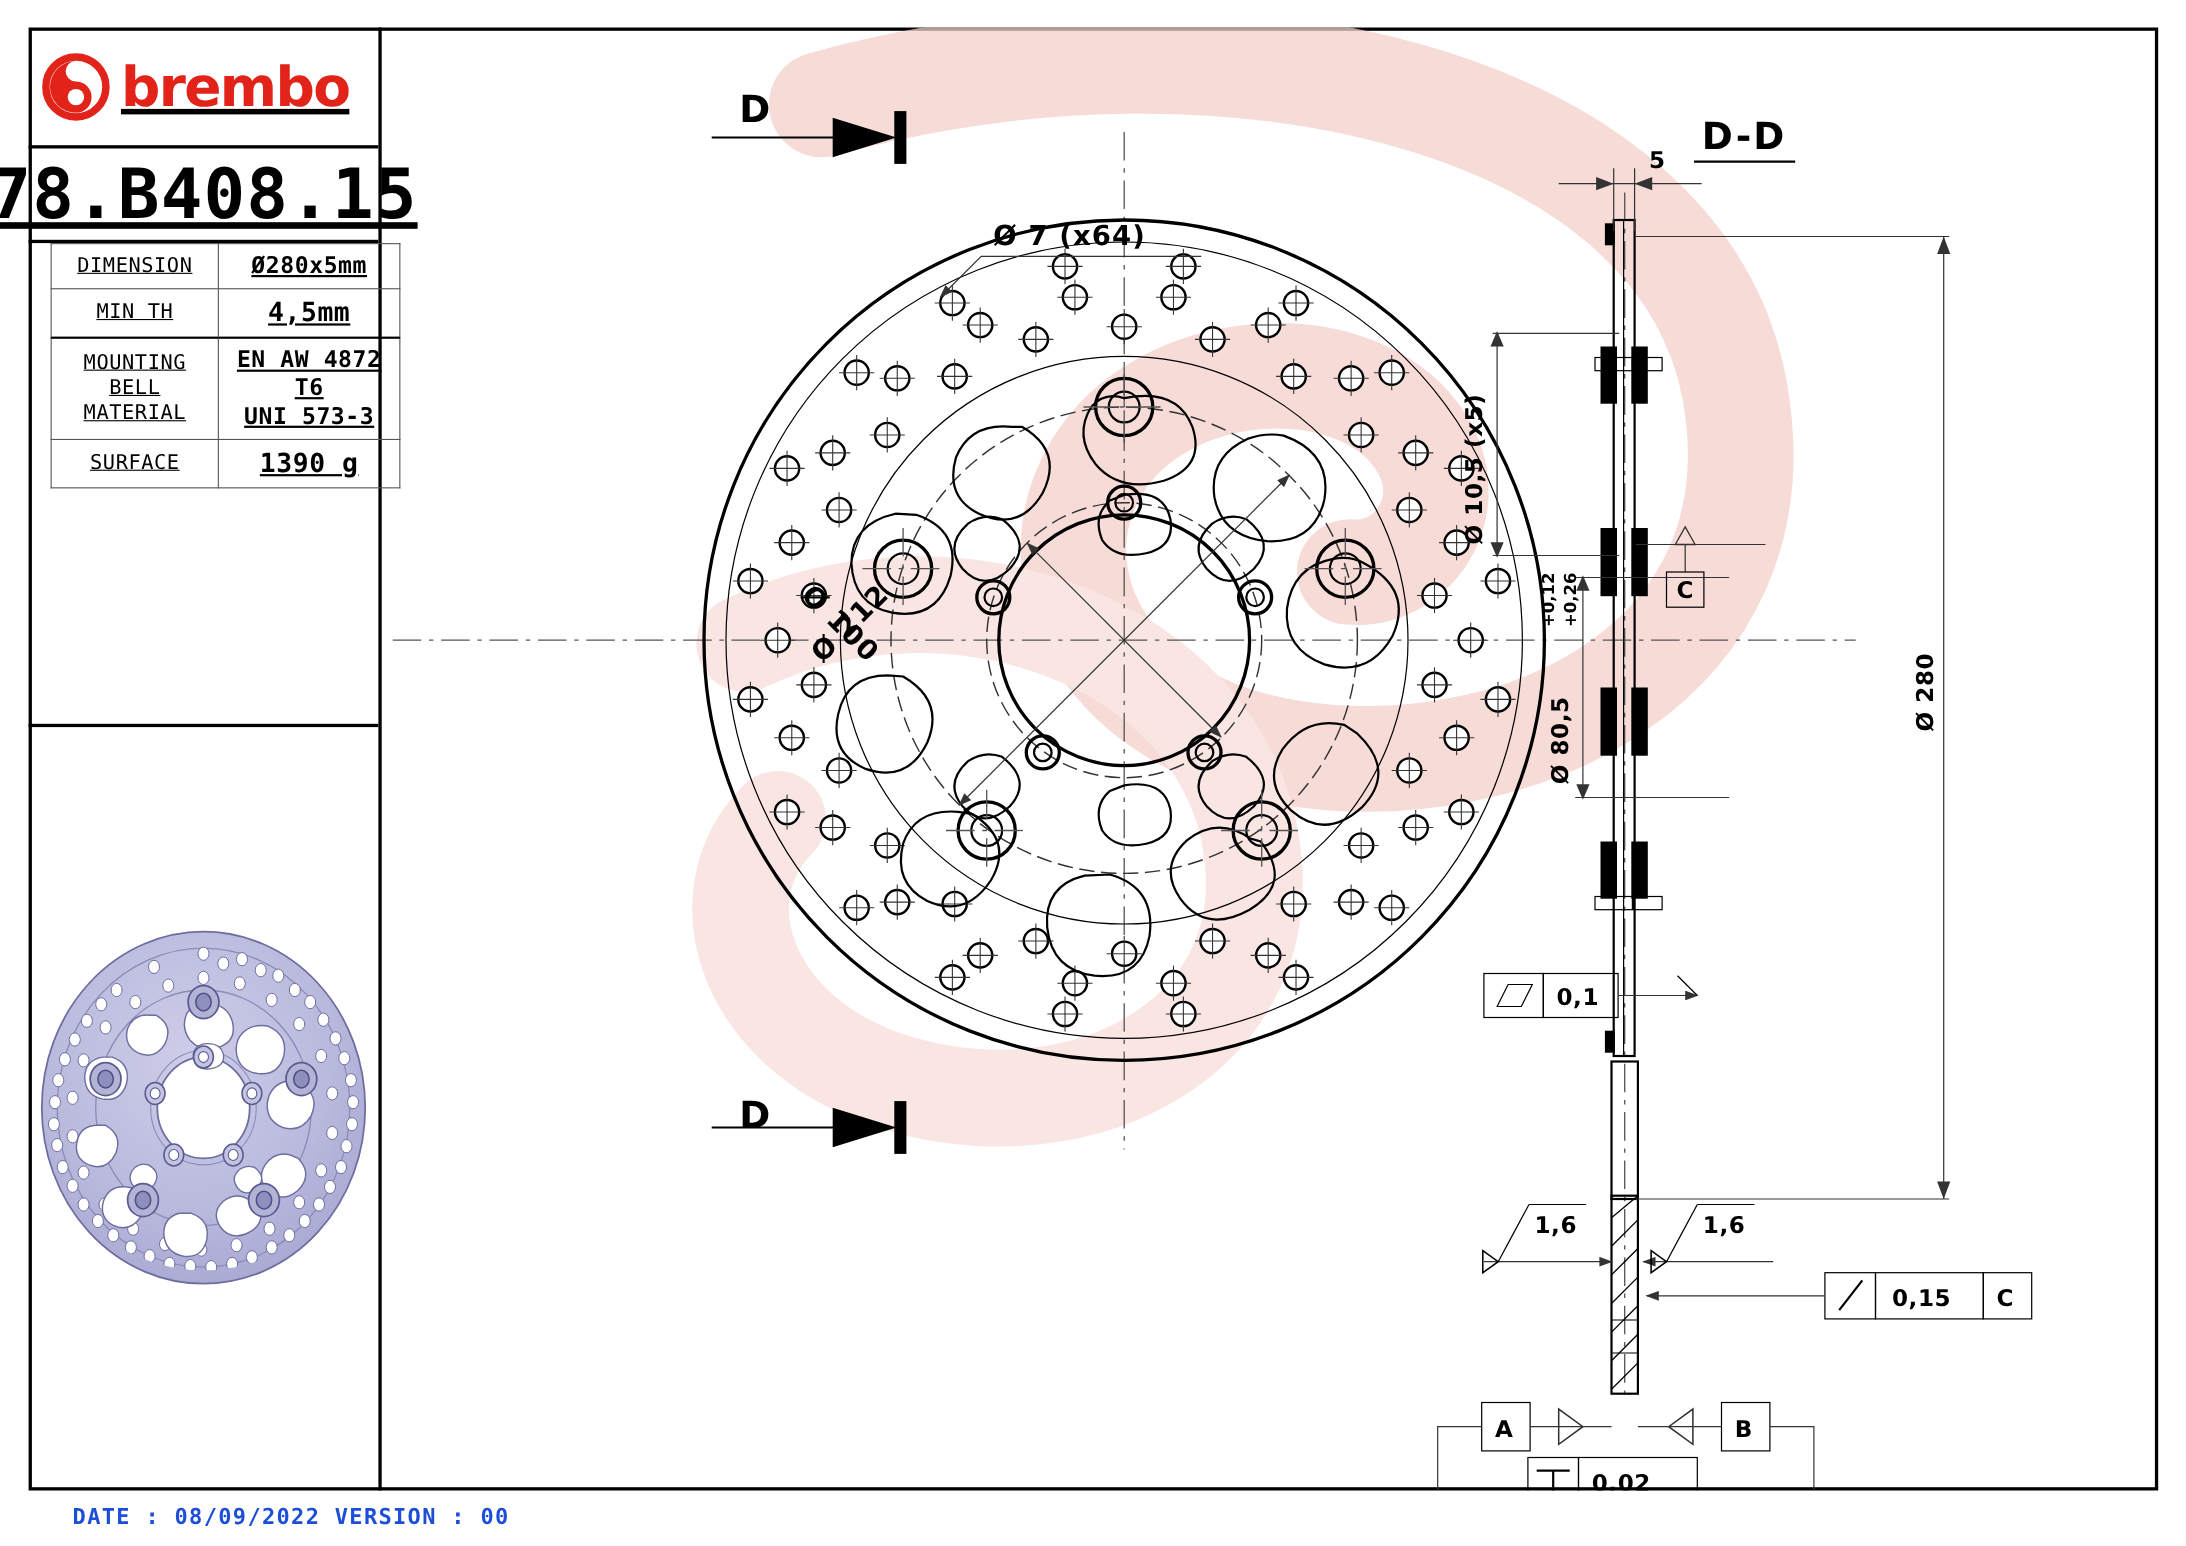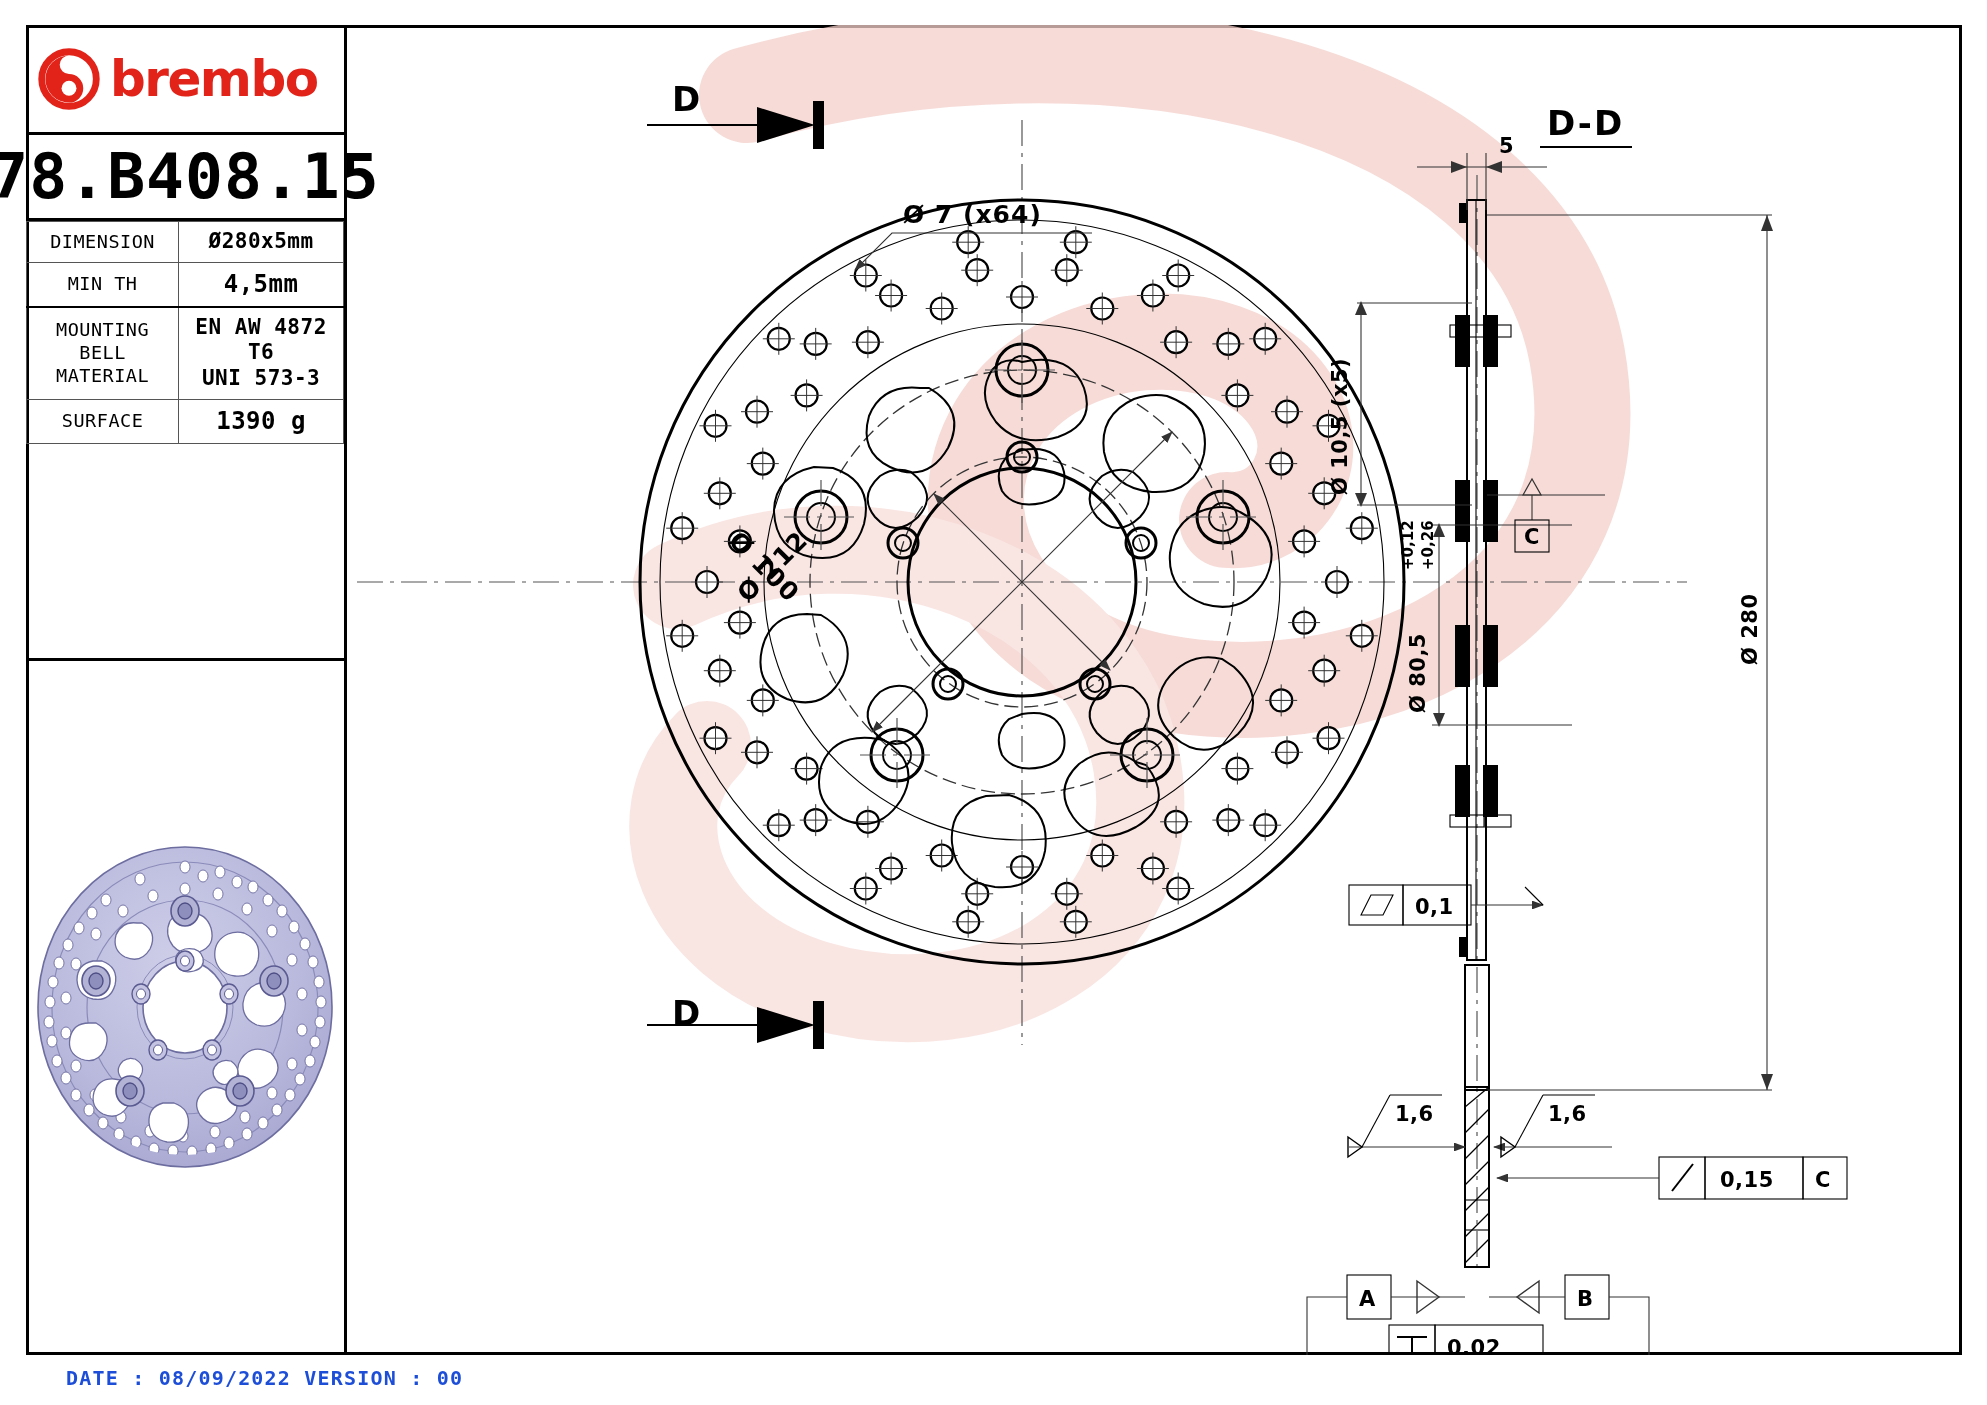--- a/index.html
+++ b/index.html
@@ -20,20 +20,21 @@
     left: 26px; top: 25px;
     width: 1936px; height: 1330px;
     border: 3px solid #000;
   }
   
   .titleblock {
     position: absolute;
     left: 26px; top: 25px;
     width: 321px; height: 1330px;
     border-right: 3px solid #000;
+    text-decoration: underline;
   }
   .logo-cell {
     position: relative;
     height: 110px;
     border-bottom: 3px solid #000;
     display: flex; align-items: center; padding-left: 12px; gap: 10px;
   }
   .logo-mark { width: 62px; height: 62px; flex: 0 0 62px; }
   .logo-word {
     font-family: "DejaVu Sans", "Liberation Sans", sans-serif;
@@ -41,21 +42,21 @@
     color: #e2231a; line-height: 1;
   }
   .partno-cell {
     height: 86px; border-bottom: 3px solid #000;
     display: flex; align-items: center; justify-content: center;
   }
   .partno {
     font-size: 63px; font-weight: 700; letter-spacing: 1px; color: #000;
   }
   table.spec {
-    width: 100%; border-collapse: collapse; table-layout: fixed;
+    width: 100%; border-collapse: collapse; table-layout: fixed; margin-left: 20px;
   }
   table.spec td {
     border: 1px solid #555;
     font-size: 18.5px; text-align: center; color: #000;
     padding: 7px 3px; line-height: 1.22;
   }
   table.spec td.k { width: 48%; letter-spacing: 0.5px; }
   table.spec td.v { width: 52%; letter-spacing: 0.5px; }
   table.spec tr.sep td { border-top: 2.5px solid #000; }
   table.spec td.big { font-size: 24px; font-weight: 700; }

